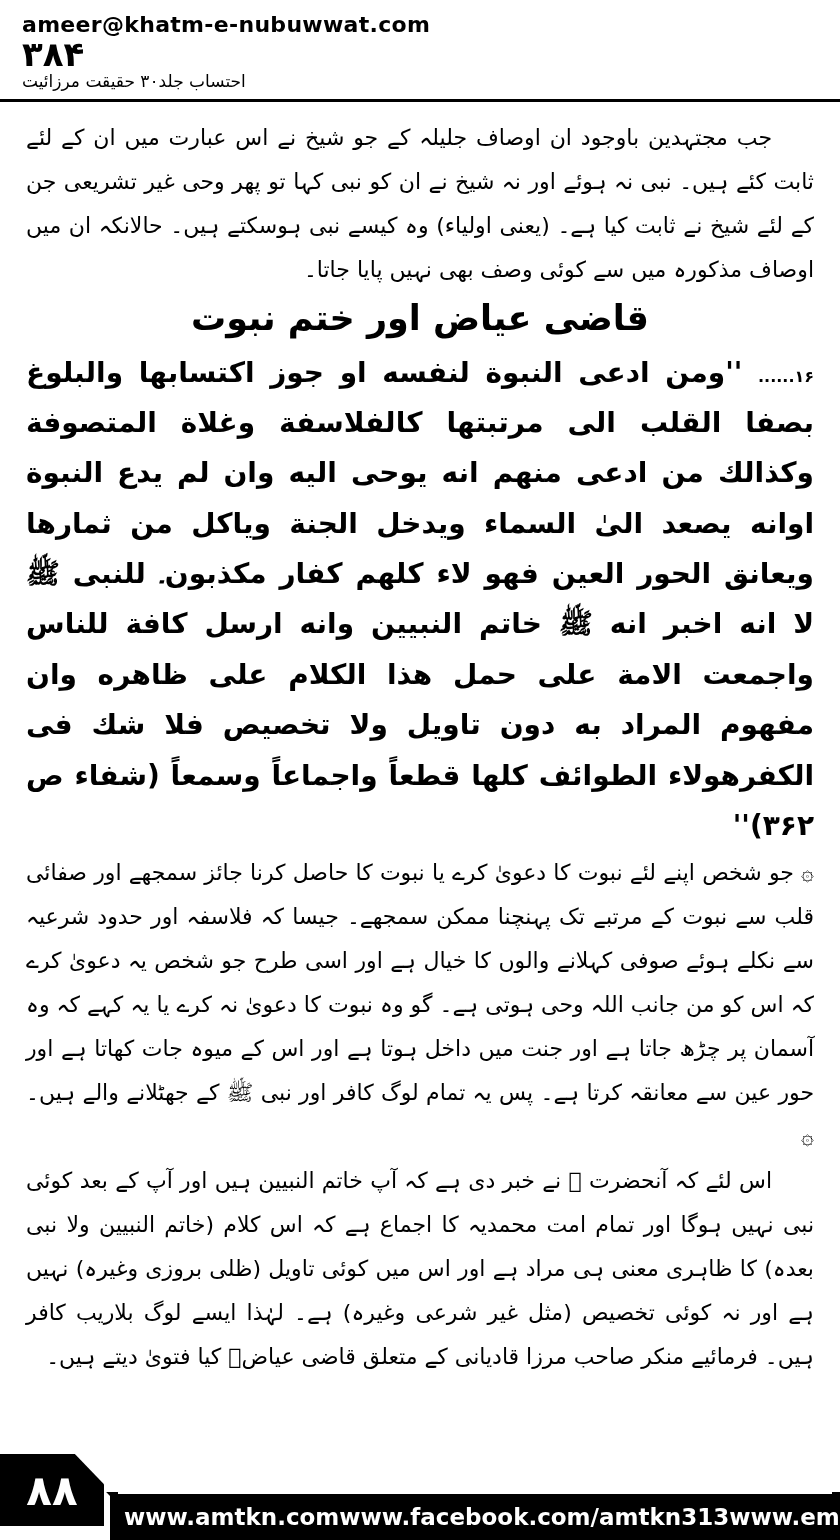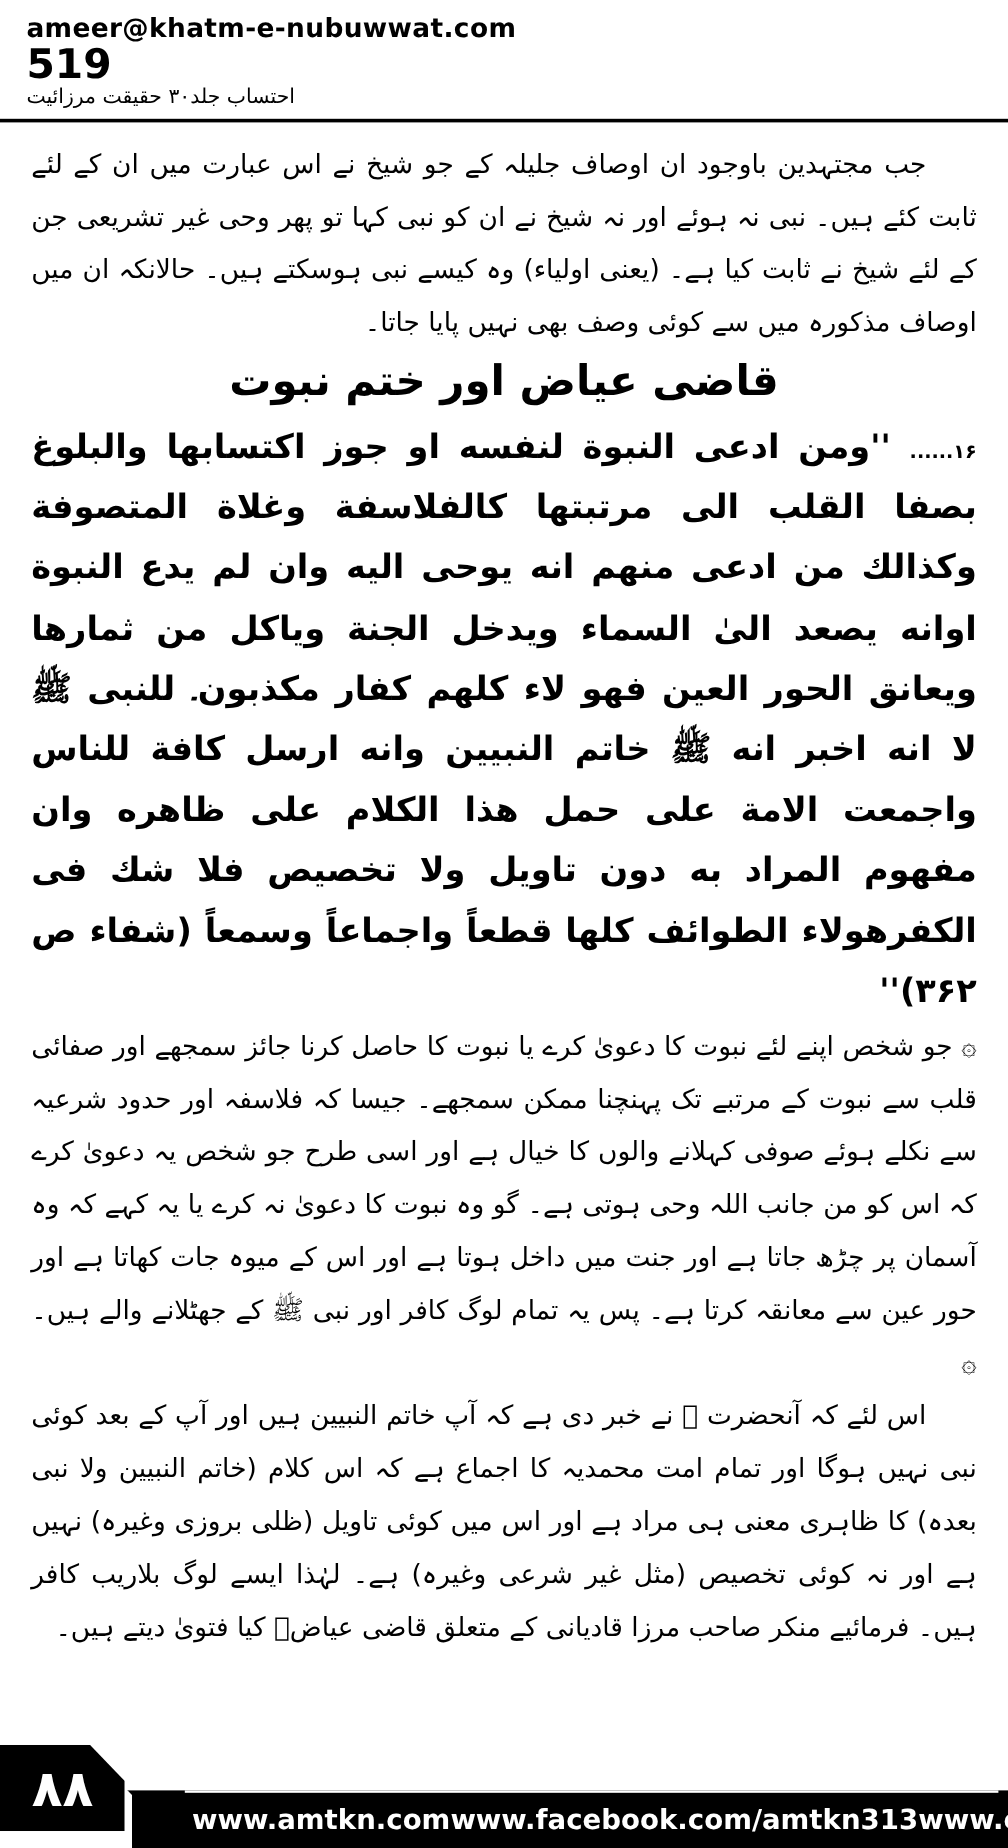--- a/index.html
+++ b/index.html
@@ -90,21 +90,20 @@
     display: flex;
     align-items: center;
     justify-content: space-between;
     direction: ltr;
     color: #fff;
     font-weight: bold;
     font-size: 23px;
     border-top: 2px solid #fff;
     box-sizing: border-box;
     padding: 0 6px;
-    margin-left: 36px;
   }
   .badge {
     position: absolute;
     left: 0;
     bottom: 14px;
     width: 104px;
     height: 72px;
     background: #000;
     clip-path: polygon(0 0, 72% 0, 100% 42%, 100% 100%, 0 100%);
     color: #fff;
@@ -126,21 +125,21 @@
     z-index: 1;
   }
 </style>
 </head>
 <body>
 
 <div class="page">
 
   <div class="header">
     <span class="email">ameer@khatm-e-nubuwwat.com</span>
-    <span class="pagenum">519</span>
+    <span class="pagenum">۳۸۴</span>
     <span class="title">احتساب جلد۳۰ حقیقت مرزائیت</span>
   </div>
   <div class="rule"></div>
 
   <div class="content">
 
     <p class="urdu indent">جب مجتہدین باوجود ان اوصاف جلیلہ کے جو شیخ نے اس عبارت میں ان کے لئے ثابت کئے ہیں۔ نبی نہ ہوئے اور نہ شیخ نے ان کو نبی کہا تو پھر وحی غیر تشریعی جن کے لئے شیخ نے ثابت کیا ہے۔ (یعنی اولیاء) وہ کیسے نبی ہوسکتے ہیں۔ حالانکہ ان میں اوصاف مذکورہ میں سے کوئی وصف بھی نہیں پایا جاتا۔</p>
 
     <h2 class="heading">قاضی عیاض اور ختم نبوت</h2>
 

